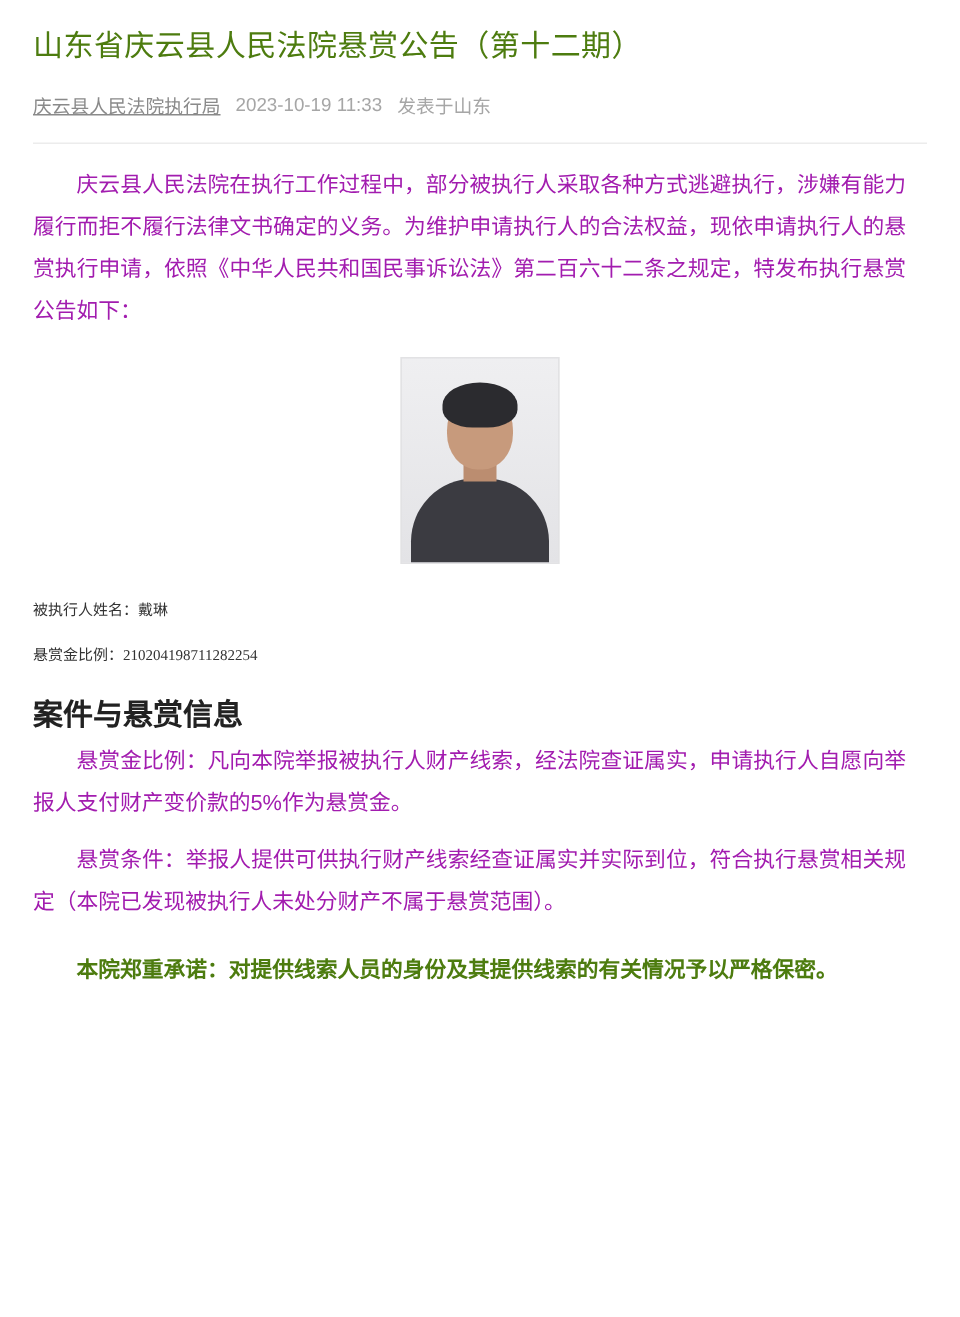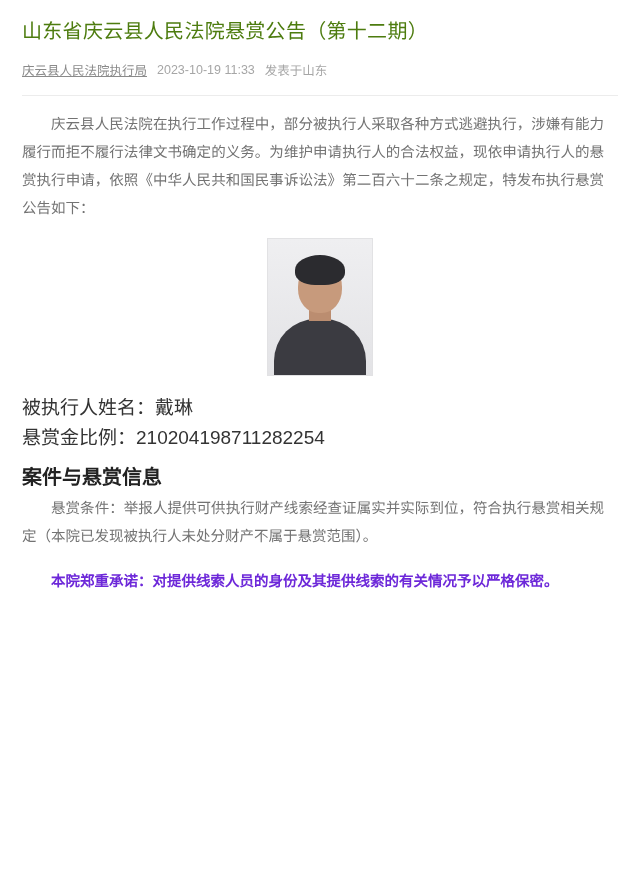--- a/index.html
+++ b/index.html
@@ -48,21 +48,21 @@
     color: #a6a6a6;
   }
   .divider {
     height: 1px;
     background: #ececec;
     margin: 0 0 14px 0;
   }
   p.body-text {
     font-size: 14.5px;
     line-height: 28px;
-    color: #737373;
+    color: #a21caf;
     margin: 0 14px 10px 0;
     text-align: justify;
     text-indent: 2em;
   }
   .photo-wrap {
     display: flex;
     justify-content: center;
     margin: 16px 0 18px 0;
   }
   .photo {
@@ -111,42 +111,43 @@
     position: absolute;
     left: 50%;
     bottom: 0;
     transform: translateX(-50%);
     width: 92px;
     height: 56px;
     border-radius: 42px 42px 0 0;
     background: #3b3b41;
   }
   .kv {
-    font-size: 19px;
+    font-size: 10px;
     line-height: 28px;
     color: #333333;
     margin: 0 0 2px 0;
+    font-family: Liberation Serif, serif;
   }
   .kv .k {
     color: #333333;
   }
   .kv .v {
     color: #333333;
   }
   .section-head {
     font-size: 20px;
     line-height: 30px;
     font-weight: bold;
     color: #222222;
     margin: 10px 0 2px 0;
   }
   .promise {
     font-size: 14.5px;
     line-height: 30px;
-    color: #6d28d9;
+    color: #4d7c0f;
     font-weight: bold;
     margin: 16px 0 10px 0;
     text-indent: 2em;
   }
 </style>
 </head>
 <body>
 
 <div class="page">
 
@@ -174,17 +175,18 @@
 
   <p class="kv">
     <span class="k">被执行人姓名：</span><span class="v">戴琳</span>
   </p>
   <p class="kv">
     <span class="k">悬赏金比例：</span><span class="v">210204198711282254</span>
   </p>
 
   <h2 class="section-head">案件与悬赏信息</h2>
 
+  <p class="body-text">悬赏金比例：凡向本院举报被执行人财产线索，经法院查证属实，申请执行人自愿向举报人支付财产变价款的5%作为悬赏金。</p>
   <p class="body-text">悬赏条件：举报人提供可供执行财产线索经查证属实并实际到位，符合执行悬赏相关规定（本院已发现被执行人未处分财产不属于悬赏范围）。</p>
 
   <p class="promise">本院郑重承诺：对提供线索人员的身份及其提供线索的有关情况予以严格保密。</p>
 
 </div>
 
 </body></html>

